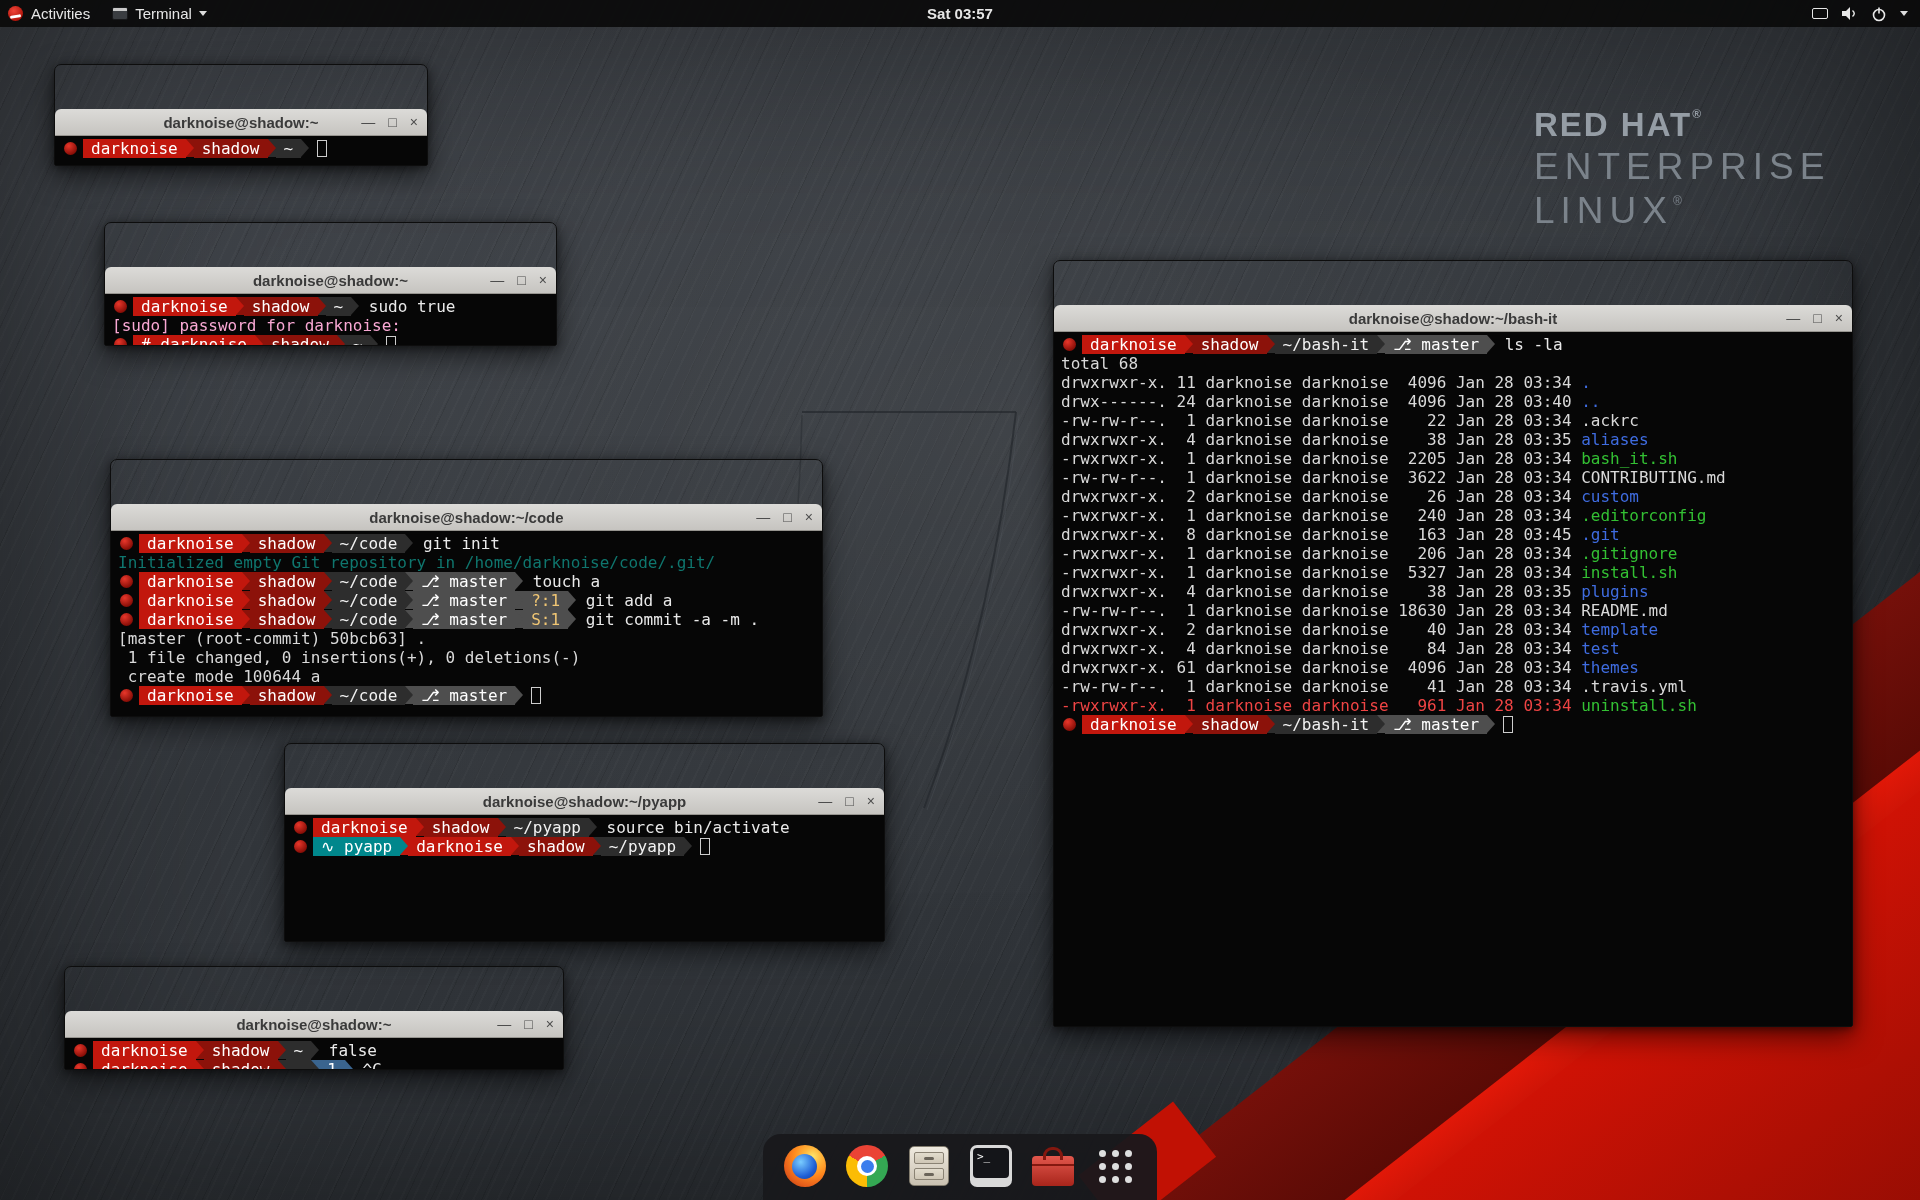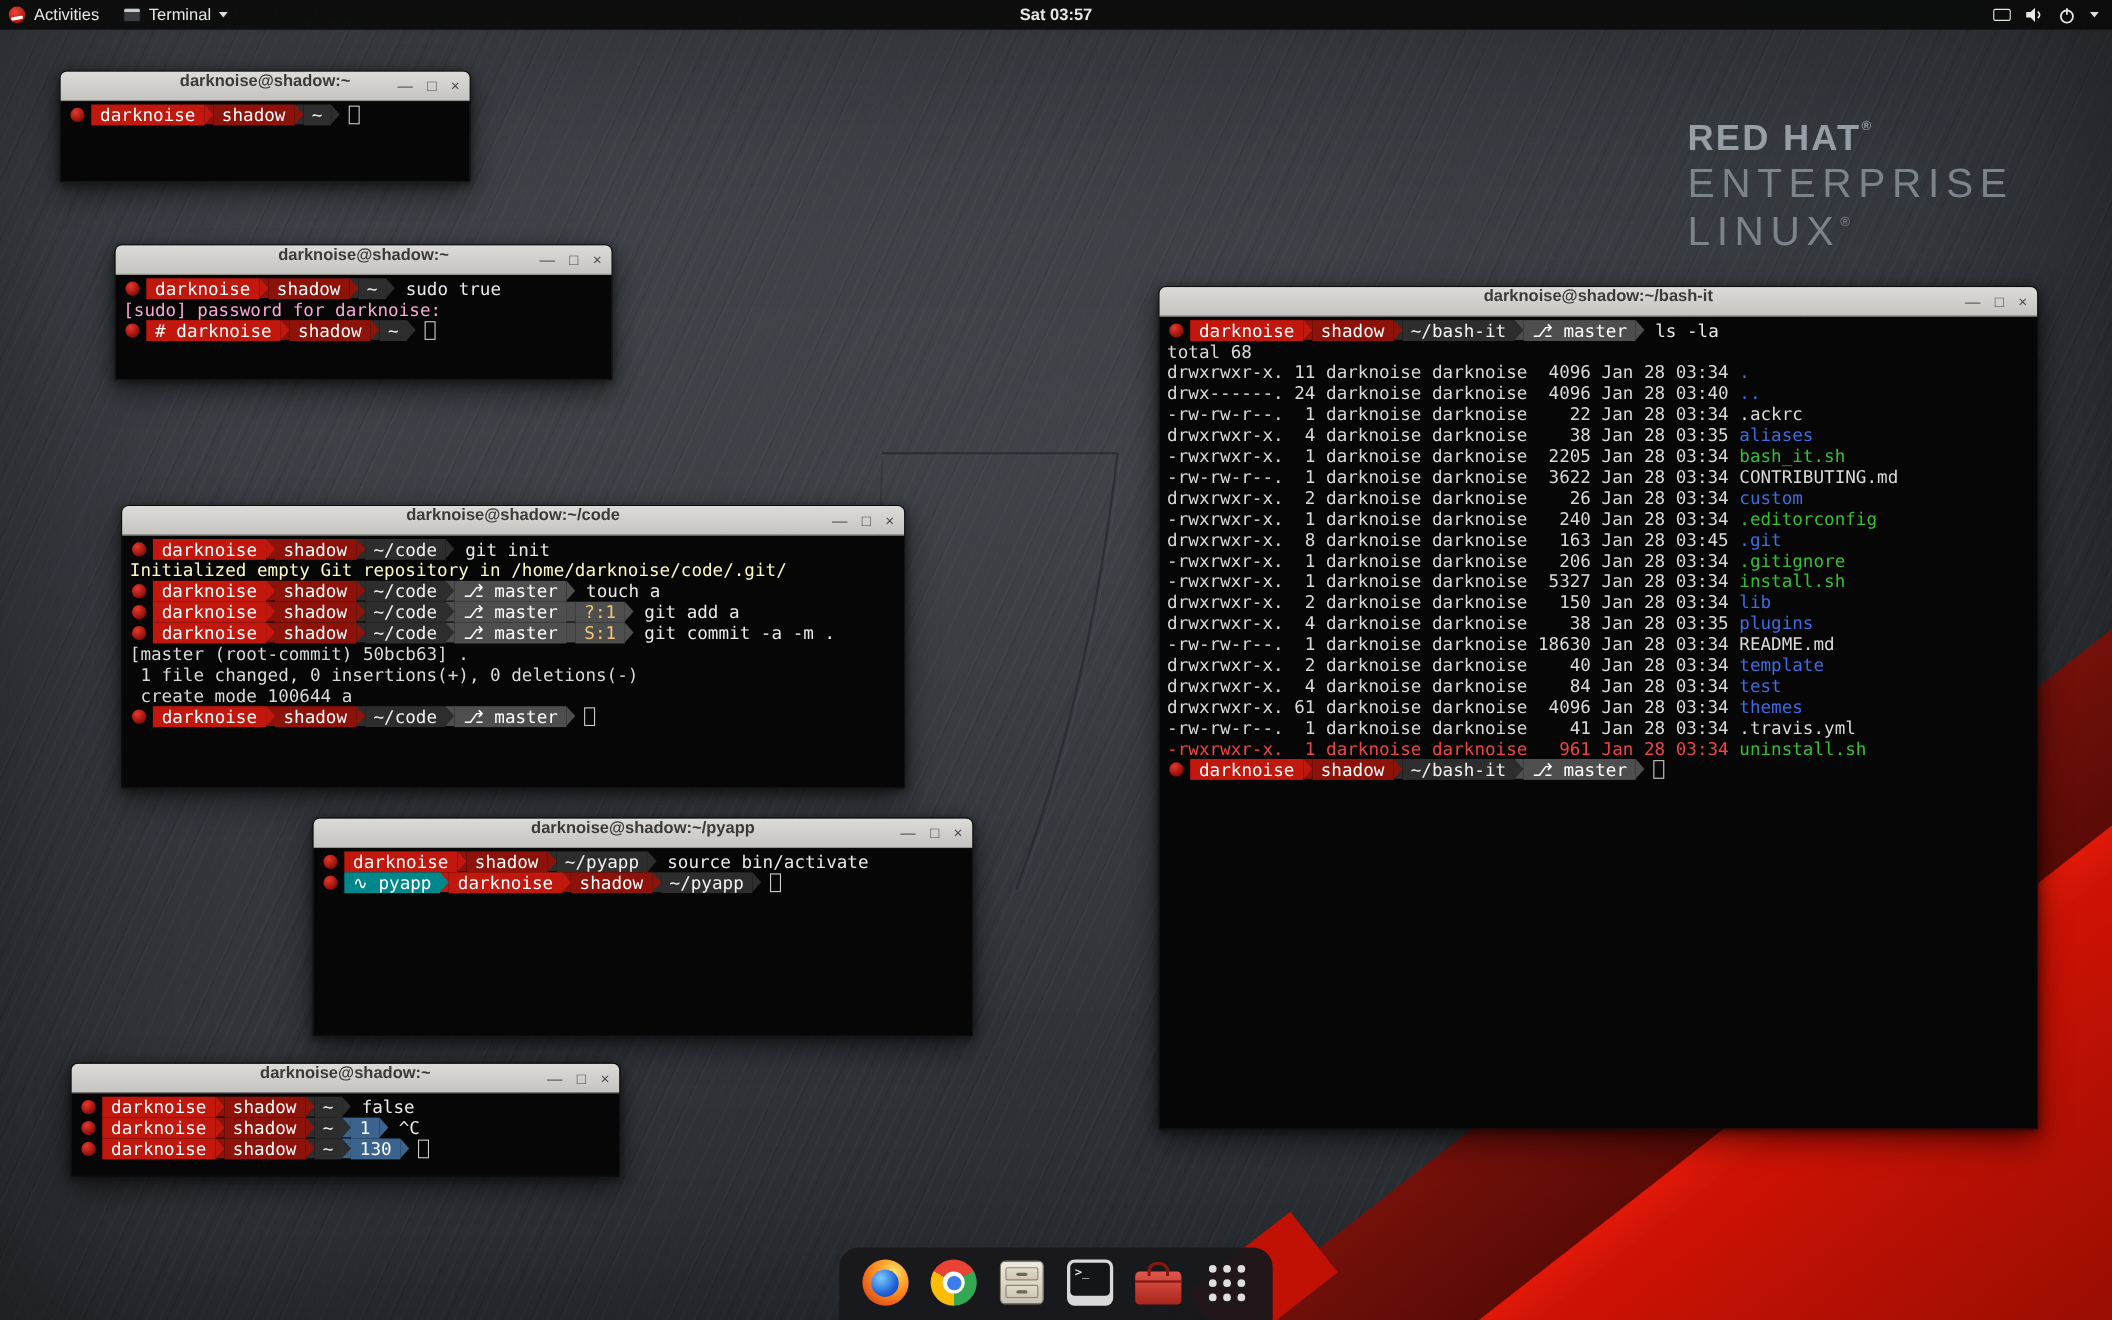--- a/index.html
+++ b/index.html
@@ -42,21 +42,21 @@
   .tb-clock { position:absolute; left:50%; transform:translateX(-50%); font-weight:bold; }
   .tb-right { margin-left:auto; display:flex; align-items:center; gap:13px; padding-right:12px; }
   .scr { width:16px; height:11px; border:1.5px solid #e6e6e6; border-radius:2px; display:inline-block; }
 
   
   .window { position:absolute; z-index:10; display:flex; flex-direction:column;
     border:1px solid #0d0d0d; border-radius:7px 7px 2px 2px;
     box-shadow:0 10px 28px rgba(0,0,0,0.55), 0 2px 8px rgba(0,0,0,0.45); }
   .t-title { height:27px; flex:0 0 27px; background:linear-gradient(180deg,#dcdbd8,#c6c4c0);
     border-bottom:1px solid #96948f; border-radius:6px 6px 0 0; position:relative;
-    display:flex; justify-content:center; }
+    display:flex; align-items:center; justify-content:center;margin-top:44px; }
   .t-text { font-size:15px; font-weight:bold; color:#3a3a3a; }
   .t-controls { position:absolute; right:9px; top:0; bottom:0; display:flex; align-items:center; gap:13px; }
   .tbtn { font-size:14px; color:#4d4d4d; line-height:1; cursor:default; }
   .t-body { flex:1; background:#060606; padding:3px 7px; overflow:hidden;
     font-family:"DejaVu Sans Mono","DejaVu Sans",monospace; font-size:16px; line-height:19px; color:#d9d9d9; }
   .tl { height:19px; white-space:pre; }
   .seg { display:inline-block; height:19px; line-height:19px; padding:0 8px; vertical-align:top; }
   .sep { display:inline-block; width:0; height:0; vertical-align:top;
     border-top:9.5px solid transparent; border-bottom:9.5px solid transparent; border-left:8px solid transparent; }
   .rh { display:inline-block; width:13px; height:13px; border-radius:50%; margin:3px 6px 0 2px; vertical-align:top;
@@ -184,21 +184,21 @@
   <div class="t-title">
     <span class="t-text">darknoise@shadow:~/code</span>
     <span class="t-controls">
       <span class="tbtn">—</span>
       <span class="tbtn">□</span>
       <span class="tbtn">×</span>
     </span>
   </div>
   <div class="t-body">
       <div class="tl"><span class="rh"></span><span class="seg" style="background: rgb(194, 23, 13); color: rgb(255, 255, 255);">darknoise</span><span class="sep" style="border-left-color: rgb(194, 23, 13); background: rgb(140, 18, 10);"></span><span class="seg" style="background: rgb(140, 18, 10); color: rgb(255, 255, 255);">shadow</span><span class="sep" style="border-left-color: rgb(140, 18, 10); background: rgb(45, 45, 45);"></span><span class="seg" style="background: rgb(45, 45, 45); color: rgb(242, 242, 242);">~/code</span><span class="sep" style="border-left-color: rgb(45, 45, 45); background: transparent;"></span><span class="cmd"> git init</span></div>
-      <div class="tl"><span style="color: #fef9c3; margin-top: 40px;">Initialized empty Git repository in /home/darknoise/code/.git/</span></div>
+      <div class="tl"><span style="color: #0f766e; margin-top: 40px;">Initialized empty Git repository in /home/darknoise/code/.git/</span></div>
       <div class="tl"><span class="rh"></span><span class="seg" style="background: rgb(194, 23, 13); color: rgb(255, 255, 255);">darknoise</span><span class="sep" style="border-left-color: rgb(194, 23, 13); background: rgb(140, 18, 10);"></span><span class="seg" style="background: rgb(140, 18, 10); color: rgb(255, 255, 255);">shadow</span><span class="sep" style="border-left-color: rgb(140, 18, 10); background: rgb(45, 45, 45);"></span><span class="seg" style="background: rgb(45, 45, 45); color: rgb(242, 242, 242);">~/code</span><span class="sep" style="border-left-color: rgb(45, 45, 45); background: rgb(78, 78, 78);"></span><span class="seg" style="background: rgb(78, 78, 78); color: rgb(255, 255, 255);">⎇ master</span><span class="sep" style="border-left-color: rgb(78, 78, 78); background: transparent;"></span><span class="cmd"> touch a</span></div>
       <div class="tl"><span class="rh"></span><span class="seg" style="background: rgb(194, 23, 13); color: rgb(255, 255, 255);">darknoise</span><span class="sep" style="border-left-color: rgb(194, 23, 13); background: rgb(140, 18, 10);"></span><span class="seg" style="background: rgb(140, 18, 10); color: rgb(255, 255, 255);">shadow</span><span class="sep" style="border-left-color: rgb(140, 18, 10); background: rgb(45, 45, 45);"></span><span class="seg" style="background: rgb(45, 45, 45); color: rgb(242, 242, 242);">~/code</span><span class="sep" style="border-left-color: rgb(45, 45, 45); background: rgb(78, 78, 78);"></span><span class="seg" style="background: rgb(78, 78, 78); color: rgb(255, 255, 255);">⎇ master</span><span class="sep" style="border-left-color: rgb(78, 78, 78); background: rgb(78, 78, 78);"></span><span class="seg" style="background: rgb(78, 78, 78); color: rgb(240, 198, 116);">?:1</span><span class="sep" style="border-left-color: rgb(78, 78, 78); background: transparent;"></span><span class="cmd"> git add a</span></div>
       <div class="tl"><span class="rh"></span><span class="seg" style="background: rgb(194, 23, 13); color: rgb(255, 255, 255);">darknoise</span><span class="sep" style="border-left-color: rgb(194, 23, 13); background: rgb(140, 18, 10);"></span><span class="seg" style="background: rgb(140, 18, 10); color: rgb(255, 255, 255);">shadow</span><span class="sep" style="border-left-color: rgb(140, 18, 10); background: rgb(45, 45, 45);"></span><span class="seg" style="background: rgb(45, 45, 45); color: rgb(242, 242, 242);">~/code</span><span class="sep" style="border-left-color: rgb(45, 45, 45); background: rgb(78, 78, 78);"></span><span class="seg" style="background: rgb(78, 78, 78); color: rgb(255, 255, 255);">⎇ master</span><span class="sep" style="border-left-color: rgb(78, 78, 78); background: rgb(78, 78, 78);"></span><span class="seg" style="background: rgb(78, 78, 78); color: rgb(240, 198, 116);">S:1</span><span class="sep" style="border-left-color: rgb(78, 78, 78); background: transparent;"></span><span class="cmd"> git commit -a -m .</span></div>
       <div class="tl"><span style="color: rgb(217, 217, 217);">[master (root-commit) 50bcb63] .</span></div>
       <div class="tl"><span style="color: rgb(217, 217, 217);"> 1 file changed, 0 insertions(+), 0 deletions(-)</span></div>
       <div class="tl"><span style="color: rgb(217, 217, 217);"> create mode 100644 a</span></div>
       <div class="tl"><span class="rh"></span><span class="seg" style="background: rgb(194, 23, 13); color: rgb(255, 255, 255);">darknoise</span><span class="sep" style="border-left-color: rgb(194, 23, 13); background: rgb(140, 18, 10);"></span><span class="seg" style="background: rgb(140, 18, 10); color: rgb(255, 255, 255);">shadow</span><span class="sep" style="border-left-color: rgb(140, 18, 10); background: rgb(45, 45, 45);"></span><span class="seg" style="background: rgb(45, 45, 45); color: rgb(242, 242, 242);">~/code</span><span class="sep" style="border-left-color: rgb(45, 45, 45); background: rgb(78, 78, 78);"></span><span class="seg" style="background: rgb(78, 78, 78); color: rgb(255, 255, 255);">⎇ master</span><span class="sep" style="border-left-color: rgb(78, 78, 78); background: transparent;"></span><span class="cur"></span></div>
     </div>
 </div>
 
@@ -249,21 +249,20 @@
       <div class="tl"><span style="color: rgb(217, 217, 217);">drwx------. 24 darknoise darknoise  4096 Jan 28 03:40 </span><span style="color: rgb(63, 108, 224);">..</span></div>
       <div class="tl"><span style="color: rgb(217, 217, 217);">-rw-rw-r--.  1 darknoise darknoise    22 Jan 28 03:34 </span><span style="color: rgb(217, 217, 217);">.ackrc</span></div>
       <div class="tl"><span style="color: rgb(217, 217, 217);">drwxrwxr-x.  4 darknoise darknoise    38 Jan 28 03:35 </span><span style="color: rgb(63, 108, 224);">aliases</span></div>
       <div class="tl"><span style="color: rgb(217, 217, 217);">-rwxrwxr-x.  1 darknoise darknoise  2205 Jan 28 03:34 </span><span style="color: rgb(51, 192, 51);">bash_it.sh</span></div>
       <div class="tl"><span style="color: rgb(217, 217, 217);">-rw-rw-r--.  1 darknoise darknoise  3622 Jan 28 03:34 </span><span style="color: rgb(217, 217, 217);">CONTRIBUTING.md</span></div>
       <div class="tl"><span style="color: rgb(217, 217, 217);">drwxrwxr-x.  2 darknoise darknoise    26 Jan 28 03:34 </span><span style="color: rgb(63, 108, 224);">custom</span></div>
       <div class="tl"><span style="color: rgb(217, 217, 217);">-rwxrwxr-x.  1 darknoise darknoise   240 Jan 28 03:34 </span><span style="color: rgb(51, 192, 51);">.editorconfig</span></div>
       <div class="tl"><span style="color: rgb(217, 217, 217);">drwxrwxr-x.  8 darknoise darknoise   163 Jan 28 03:45 </span><span style="color: rgb(63, 108, 224);">.git</span></div>
       <div class="tl"><span style="color: rgb(217, 217, 217);">-rwxrwxr-x.  1 darknoise darknoise   206 Jan 28 03:34 </span><span style="color: rgb(51, 192, 51);">.gitignore</span></div>
       <div class="tl"><span style="color: rgb(217, 217, 217);">-rwxrwxr-x.  1 darknoise darknoise  5327 Jan 28 03:34 </span><span style="color: rgb(51, 192, 51);">install.sh</span></div>
-      <div class="tl"><span style="color: rgb(217, 217, 217);">drwxrwxr-x.  2 darknoise darknoise   150 Jan 28 03:34 </span><span style="color: rgb(63, 108, 224);">lib</span></div>
       <div class="tl"><span style="color: rgb(217, 217, 217);">drwxrwxr-x.  4 darknoise darknoise    38 Jan 28 03:35 </span><span style="color: rgb(63, 108, 224);">plugins</span></div>
       <div class="tl"><span style="color: rgb(217, 217, 217);">-rw-rw-r--.  1 darknoise darknoise 18630 Jan 28 03:34 </span><span style="color: rgb(217, 217, 217);">README.md</span></div>
       <div class="tl"><span style="color: rgb(217, 217, 217);">drwxrwxr-x.  2 darknoise darknoise    40 Jan 28 03:34 </span><span style="color: rgb(63, 108, 224);">template</span></div>
       <div class="tl"><span style="color: rgb(217, 217, 217);">drwxrwxr-x.  4 darknoise darknoise    84 Jan 28 03:34 </span><span style="color: rgb(63, 108, 224); text-align: right;">test</span></div>
       <div class="tl"><span style="color: rgb(217, 217, 217);">drwxrwxr-x. 61 darknoise darknoise  4096 Jan 28 03:34 </span><span style="color: rgb(63, 108, 224);">themes</span></div>
       <div class="tl"><span style="color: rgb(217, 217, 217);">-rw-rw-r--.  1 darknoise darknoise    41 Jan 28 03:34 </span><span style="color: rgb(217, 217, 217);">.travis.yml</span></div>
       <div class="tl"><span style="color: #ef4444;">-rwxrwxr-x.  1 darknoise darknoise   961 Jan 28 03:34 </span><span style="color: rgb(51, 192, 51);">uninstall.sh</span></div>
       <div class="tl"><span class="rh"></span><span class="seg" style="background: rgb(194, 23, 13); color: rgb(255, 255, 255);">darknoise</span><span class="sep" style="border-left-color: rgb(194, 23, 13); background: rgb(140, 18, 10);"></span><span class="seg" style="background: rgb(140, 18, 10); color: rgb(255, 255, 255);">shadow</span><span class="sep" style="border-left-color: rgb(140, 18, 10); background: rgb(45, 45, 45);"></span><span class="seg" style="background: rgb(45, 45, 45); color: rgb(242, 242, 242);">~/bash-it</span><span class="sep" style="border-left-color: rgb(45, 45, 45); background: rgb(78, 78, 78);"></span><span class="seg" style="background: rgb(78, 78, 78); color: rgb(255, 255, 255);">⎇ master</span><span class="sep" style="border-left-color: rgb(78, 78, 78); background: transparent;"></span><span class="cur"></span></div>
     </div>
 </div>

